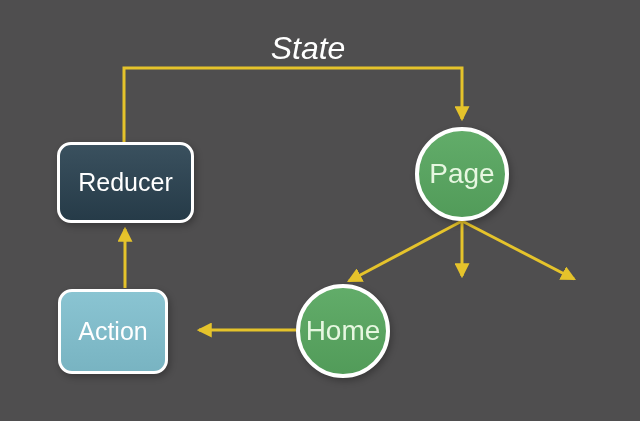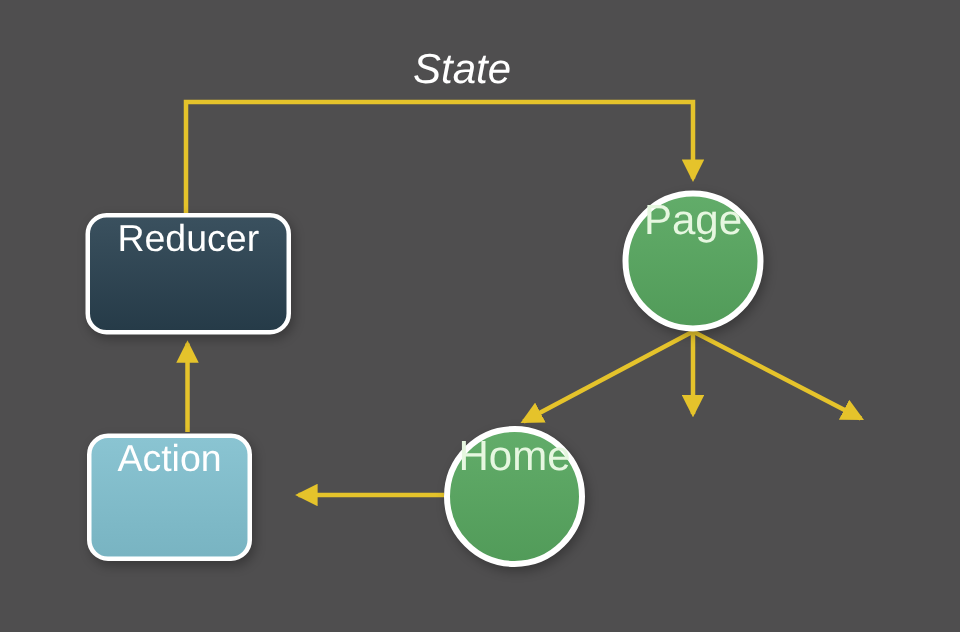--- a/index.html
+++ b/index.html
@@ -30,21 +30,21 @@
     width: 640px; height: 421px;
   }
   .edges path.connector {
     stroke: var(--arrow);
     stroke-width: 3;
     fill: none;
   }
   .node {
     position: absolute;
     display: flex;
-    align-items: flex-start;
+    align-items: center;
     justify-content: center;
     box-sizing: border-box;
     border: 3px solid var(--node-border);
     box-shadow: 2px 3px 7px rgba(0,0,0,0.28);
   }
   .node.rect {
     border-radius: 14px;
     color: var(--box-text);
     font-size: 25px;
   }
@@ -68,21 +68,21 @@
   }
   .node.page  { left: 415px; top: 127px; }
   .node.menu  { left: 296px; top: 284px; }
   .node.home  { left: 415px; top: 284px; }
   .node.about { left: 533px; top: 284px; }
   .state-label {
     position: absolute;
     left: 238px; top: 30px;
     width: 140px;
     text-align: center;
-    font-size: 28px;
+    font-size: 32px;
     font-style: italic;
     color: var(--state-text);
   }
 </style>
 </head>
 <body>
 
 <div class="stage">
 
   <svg class="edges" viewBox="0 0 640 421" xmlns="http://www.w3.org/2000/svg">

